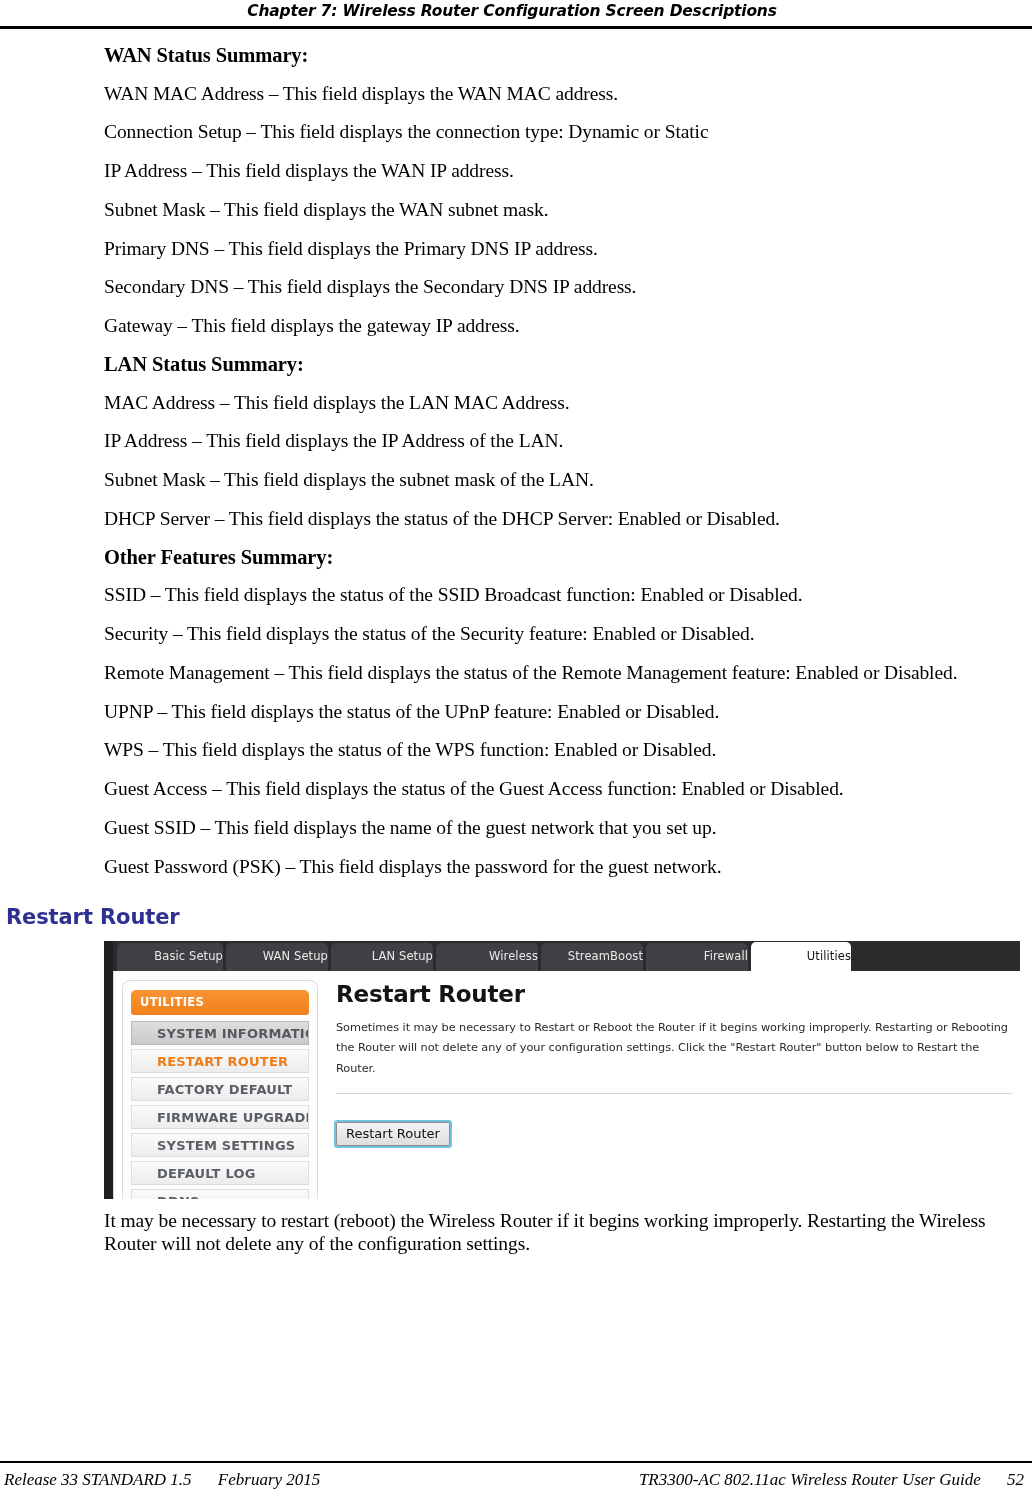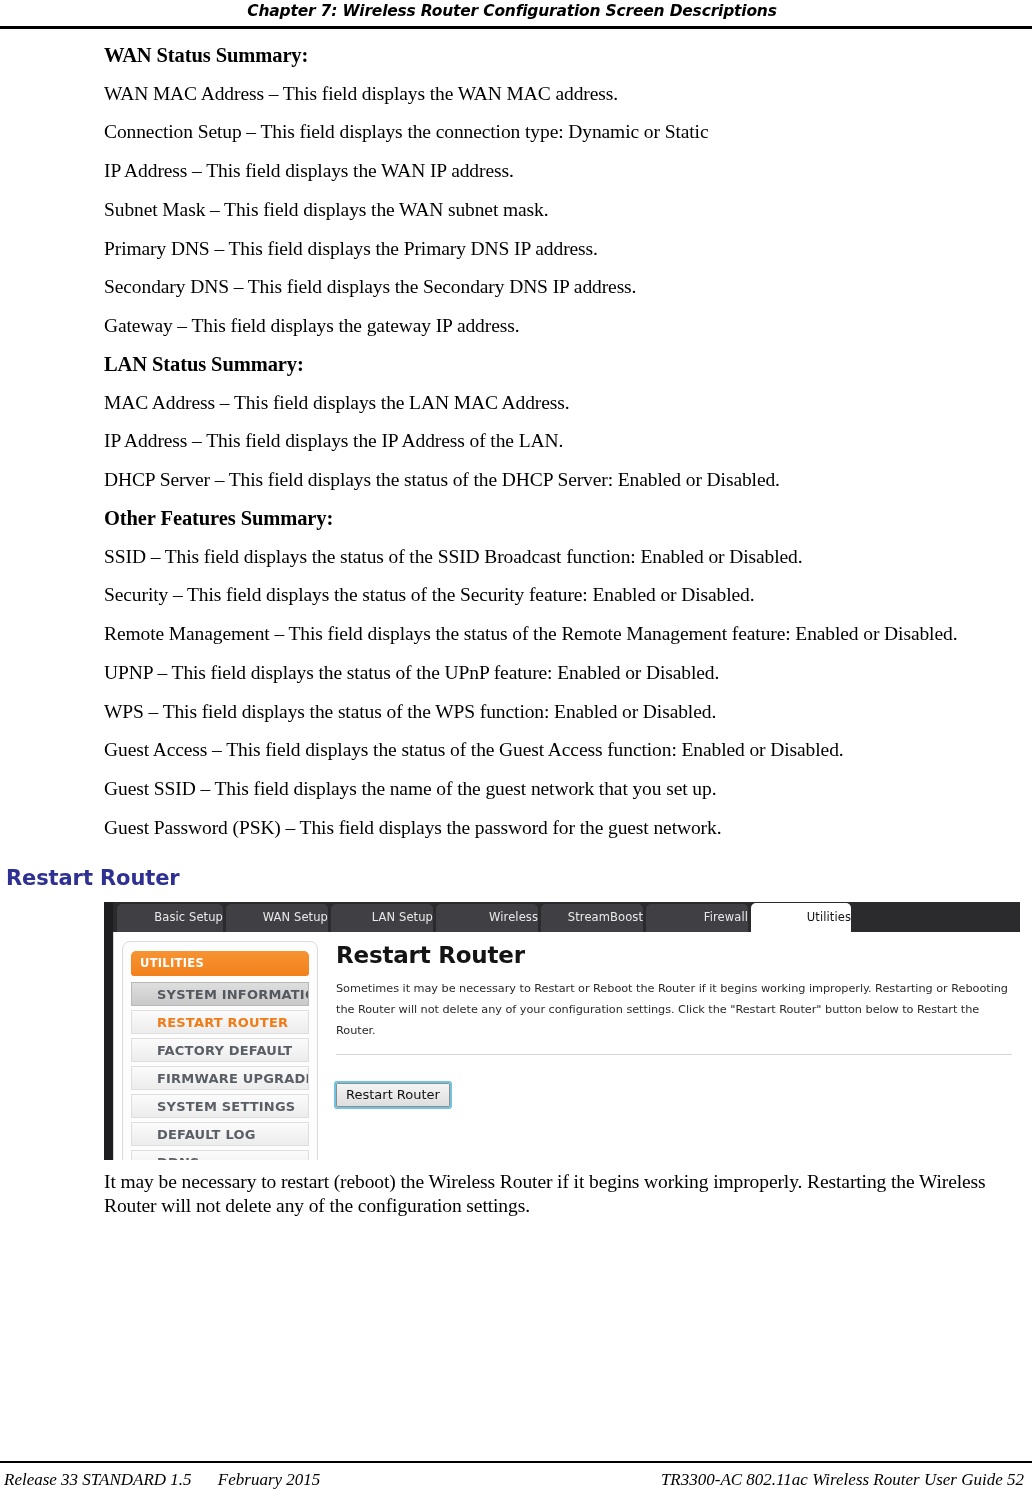--- a/index.html
+++ b/index.html
@@ -247,21 +247,21 @@
     display: flex;
     align-items: center;
     justify-content: space-between;
     font-family: "Liberation Serif", serif;
     font-style: italic;
     font-size: 17px;
     color: #000;
     white-space: nowrap;
   }
   .footer .left-grp span { margin-right: 22px; }
-  .footer .right-grp span { }
+  .footer .right-grp span { margin-left: 22px; }
 </style>
 </head>
 <body>
 
 <div class="page-header">
   <span class="hdr-text">Chapter 7: Wireless Router Configuration Screen Descriptions</span>
 </div>
 <div class="header-rule"></div>
 
 <div class="content">
@@ -271,20 +271,21 @@
   <p class="body-line">Connection Setup – This field displays the connection type: Dynamic or Static</p>
   <p class="body-line">IP Address – This field displays the WAN IP address.</p>
   <p class="body-line">Subnet Mask – This field displays the WAN subnet mask.</p>
   <p class="body-line">Primary DNS – This field displays the Primary DNS IP address.</p>
   <p class="body-line">Secondary DNS – This field displays the Secondary DNS IP address.</p>
   <p class="body-line">Gateway – This field displays the gateway IP address.</p>
 
   <div class="sub-head">LAN Status Summary:</div>
   <p class="body-line">MAC Address – This field displays the LAN MAC Address.</p>
   <p class="body-line">IP Address – This field displays the IP Address of the LAN.</p>
+  <p class="body-line">Subnet Mask – This field displays the subnet mask of the LAN.</p>
   <p class="body-line">DHCP Server – This field displays the status of the DHCP Server: Enabled or Disabled.</p>
 
   <div class="sub-head">Other Features Summary:</div>
   <p class="body-line">SSID – This field displays the status of the SSID Broadcast function: Enabled or Disabled.</p>
   <p class="body-line">Security – This field displays the status of the Security feature: Enabled or Disabled.</p>
   <p class="body-line">Remote Management – This field displays the status of the Remote Management feature: Enabled or Disabled.</p>
   <p class="body-line">UPNP – This field displays the status of the UPnP feature: Enabled or Disabled.</p>
   <p class="body-line">WPS – This field displays the status of the WPS function: Enabled or Disabled.</p>
   <p class="body-line">Guest Access – This field displays the status of the Guest Access function: Enabled or Disabled.</p>
   <p class="body-line">Guest SSID – This field displays the name of the guest network that you set up.</p>

